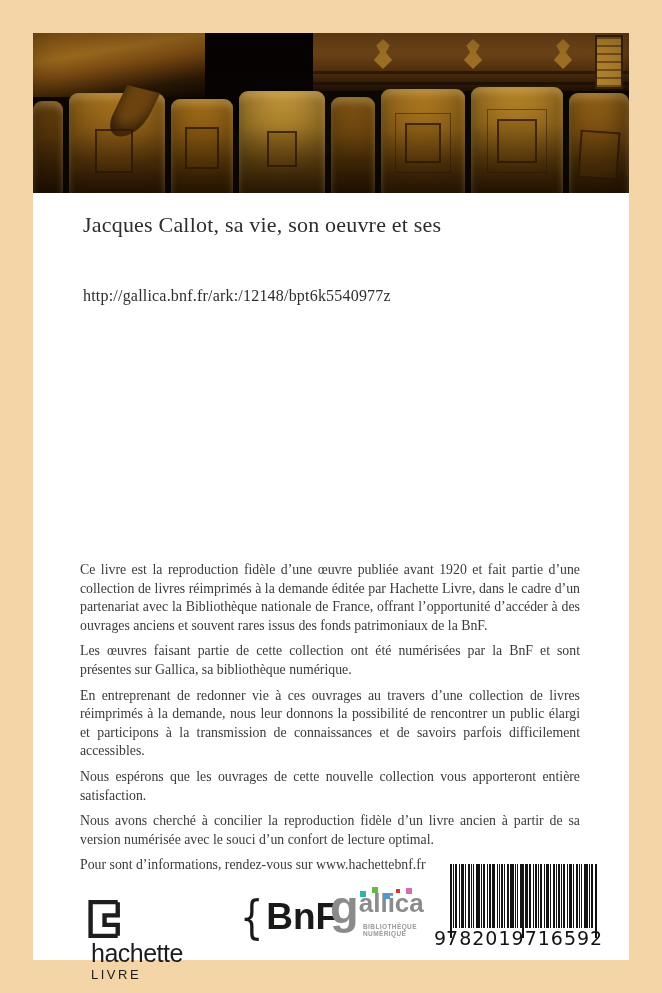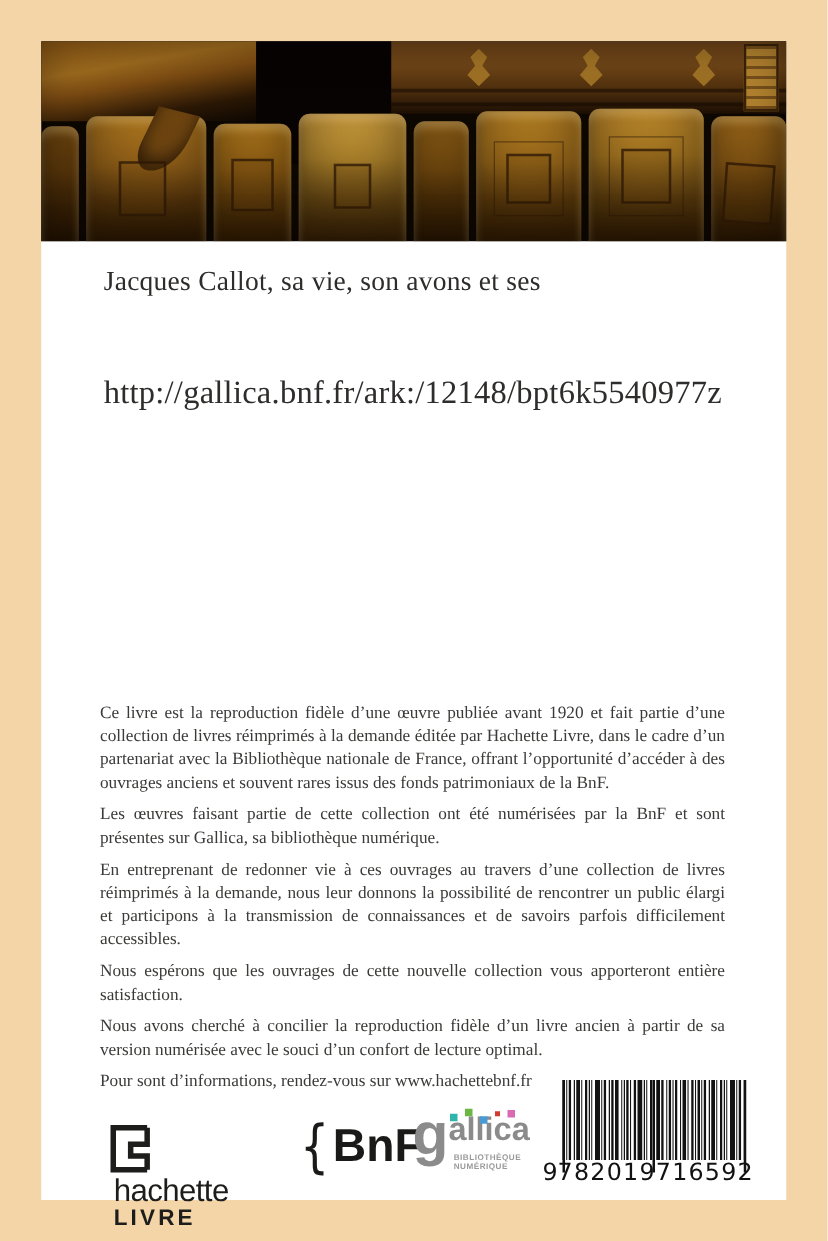--- a/index.html
+++ b/index.html
@@ -61,36 +61,36 @@
     box-shadow:inset 0 -10px 12px rgba(15,6,0,.6);
   }
 
   
   .title{
     position:absolute;left:50px;top:178px;width:500px;
     font-size:22px;line-height:27px;color:#2e2d2b;letter-spacing:.2px;
   }
   .url{
     position:absolute;left:50px;top:254px;width:520px;
-    font-size:26px;color:#2e2d2b;letter-spacing:.2px;margin-top:12px;
+    font-size:16px;color:#2e2d2b;letter-spacing:.2px;
   }
   .body-text{
     position:absolute;left:47px;top:528px;width:500px;
     font-size:13.8px;line-height:18.6px;color:#3a3a38;
     text-align:justify;
   }
   .body-text p{margin:0 0 7px 0;}
   .body-text p:last-child{text-align:left;}
 
   
   .hachette{position:absolute;left:51px;top:864px;display:flex;align-items:flex-start;color:#1d1d1b;flex-direction:column;}
   .hachette svg{display:block;}
   .hachette .words{margin-left:7px;font-family:"Liberation Sans",sans-serif;}
   .hachette .name{font-size:25px;line-height:25px;letter-spacing:-0.5px;font-weight:500;}
-  .hachette .sub{font-size:18px;line-height:15px;letter-spacing:2.5px;font-weight:700;margin-top:1px;}
+  .hachette .sub{font-size:13px;line-height:15px;letter-spacing:2.5px;font-weight:400;margin-top:1px;}
 
   .bnf{position:absolute;left:204px;top:862px;display:flex;align-items:center;color:#1a1a18;
        font-family:"Liberation Sans",sans-serif;font-weight:700;}
   .bnf .brace{font-size:46px;line-height:44px;font-weight:400;font-family:"DejaVu Sans",sans-serif;transform:scaleX(.8);}
   .bnf .name{font-size:37px;letter-spacing:0;}
 
   .gallica{position:absolute;left:297px;top:856px;width:100px;color:#8b8b8b;}
   .gallica .word{display:flex;align-items:flex-start;font-family:"Liberation Sans",sans-serif;font-weight:700;}
   .gallica .g{font-size:47px;line-height:36px;}
   .gallica .rest{font-size:26px;line-height:26px;margin-top:1px;letter-spacing:0;}
@@ -148,21 +148,21 @@
     </div>
     <div class="book" style="left:438px;width:92px;height:106px;background:linear-gradient(180deg,#b6842a,#aa7a22 35%,#4e3008);">
       <div class="label framed" style="left:26px;top:32px;width:36px;height:40px;"></div>
     </div>
     <div class="book" style="left:536px;width:60px;height:100px;background:linear-gradient(180deg,#9e6a1a,#925f16 40%,#442a06);">
       <div class="label" style="left:10px;top:38px;width:36px;height:44px;transform:rotate(4deg);"></div>
     </div>
   </div>
 
   <div class="title">
-    <div>Jacques Callot, sa vie, son avons et ses</div>
+    <div>Jacques Callot, sa vie, son oeuvre et ses</div>
   </div>
   <div class="url">http://gallica.bnf.fr/ark:/12148/bpt6k5540977z</div>
 
   <div class="body-text">
     <p>Ce livre est la reproduction fidèle d’une œuvre publiée avant 1920 et fait partie d’une collection de livres réimprimés à la demande éditée par Hachette Livre, dans le cadre d’un partenariat avec la Bibliothèque nationale de France, offrant l’opportunité d’accéder à des ouvrages anciens et souvent rares issus des fonds patrimoniaux de la BnF.</p>
     <p>Les œuvres faisant partie de cette collection ont été numérisées par la BnF et sont présentes sur Gallica, sa bibliothèque numérique.</p>
     <p>En entreprenant de redonner vie à ces ouvrages au travers d’une collection de livres réimprimés à la demande, nous leur donnons la possibilité de rencontrer un public élargi et participons à la transmission de connaissances et de savoirs parfois difficilement accessibles.</p>
     <p>Nous espérons que les ouvrages de cette nouvelle collection vous apporteront entière satisfaction.</p>
     <p>Nous avons cherché à concilier la reproduction fidèle d’un livre ancien à partir de sa version numérisée avec le souci d’un confort de lecture optimal.</p>
     <p>Pour sont d’informations, rendez-vous sur www.hachettebnf.fr</p>

